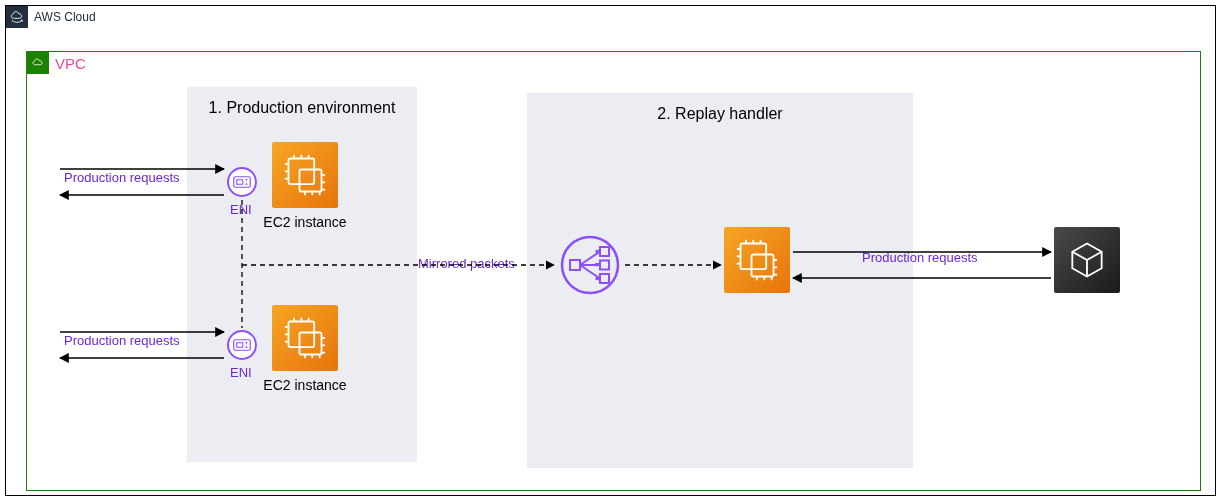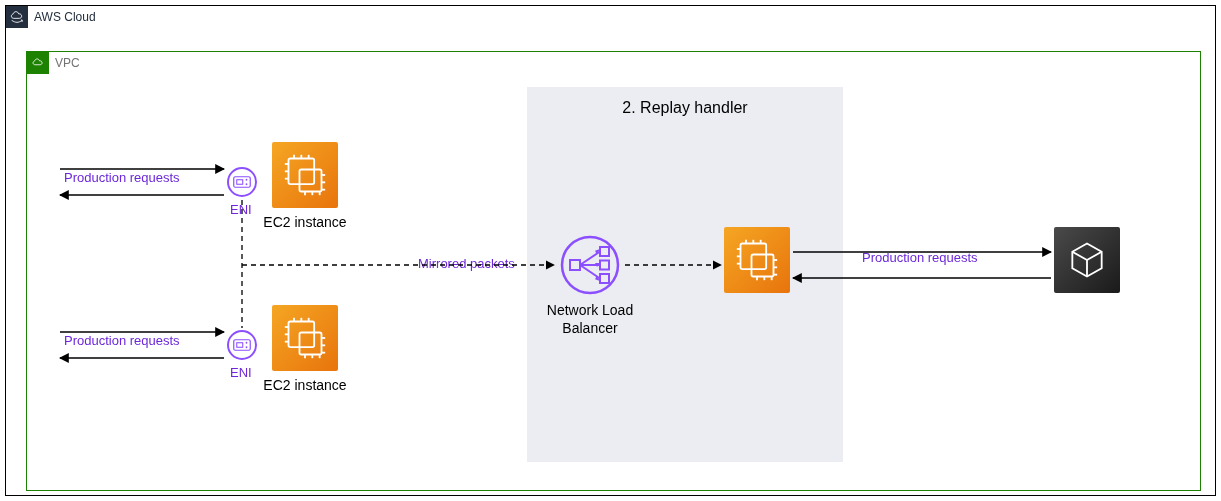--- a/index.html
+++ b/index.html
@@ -6,24 +6,24 @@
   .canvas{position:relative;width:1221px;height:501px;box-sizing:border-box;}
   .aws-cloud{position:absolute;left:5px;top:5px;width:1211px;height:491px;border:1px solid #000;box-sizing:border-box;}
   .aws-head{position:absolute;left:0;top:0;display:flex;align-items:center;height:22px;}
   .aws-logo{width:22px;height:22px;background:#232F3E;display:flex;align-items:center;justify-content:center;}
   .aws-logo svg{width:16px;height:16px;}
   .aws-label{font-size:12px;color:#232F3E;margin-left:6px;}
   .vpc{position:absolute;left:20px;top:45px;width:1175px;height:440px;border:1px solid #1D8102;box-sizing:border-box;}
   .vpc-head{position:absolute;left:0;top:0;display:flex;align-items:center;height:22px;}
   .vpc-logo{width:22px;height:22px;background:#1D8102;display:flex;align-items:center;justify-content:center;}
   .vpc-logo svg{width:14px;height:14px;}
-  .vpc-label{font-size:12px;color:#737373;margin-left:6px;}
+  .vpc-label{font-size:15px;color:#ec4899;margin-left:6px;}
   .zone{position:absolute;background:#EBEDF2;box-sizing:border-box;}
   .zone1{left:160px;top:35px;width:230px;height:375px;}
-  .zone2{left:500px;top:35px;width:316px;height:375px;}
+  .zone2{left:500px;top:41px;width:386px;height:375px;}
   .zone3{left:960px;top:35px;width:200px;height:375px;}
   .zone-title{text-align:center;font-size:16px;color:#000;padding-top:12px;}
   .ec2-box{width:66px;height:66px;background:linear-gradient(135deg,#F5A623,#E8740C);border-radius:2px;display:flex;align-items:center;justify-content:center;}
   .ec2-box svg{width:44px;height:44px;}
   .eni-circle{width:30px;height:30px;border:2px solid #8C4FFF;border-radius:50%;background:#fff;display:flex;align-items:center;justify-content:center;box-sizing:border-box;}
   .eni-circle svg{width:18px;height:14px;}
   .label{font-size:14px;color:#000;text-align:center;line-height:1.25;}
   .small-label{font-size:13px;color:#6d28d9;}
   .asg{position:absolute;border:1.5px dashed #E8740C;box-sizing:border-box;}
   .asg-icon{position:absolute;width:22px;height:22px;background:#E8740C;display:flex;align-items:center;justify-content:center;}
@@ -53,20 +53,23 @@
     <div class="vpc">
       <div class="vpc-head">
         <div class="vpc-logo">
           <svg viewBox="0 0 24 24">
               <path d="M7 15c-2 0-3.5-1.4-3.5-3.2 0-1.6 1.1-2.9 2.7-3.1C6.6 6.6 8.3 5 10.4 5c2 0 3.7 1.4 4.1 3.3.3-.1.6-.1.9-.1 2 0 3.6 1.6 3.6 3.6S17.4 15 15.4 15H7z" fill="none" stroke="#fff" stroke-width="1.4"></path>
             </svg>
         </div>
         <span class="vpc-label">VPC</span>
       </div>
 
+      <div class="zone zone1">
+        <div class="zone-title">1. Production environment</div>
+      </div>
 
       <div class="zone zone2">
         <div class="zone-title">2. Replay handler</div>
       </div>
 
 
       <div style="position:absolute;left:200px;top:115px;" class="eni-circle">
         <svg viewBox="0 0 24 16">
             <rect x="1" y="1" width="22" height="14" rx="2" fill="none" stroke="#8C4FFF" stroke-width="1.6"></rect>
             <rect x="5" y="5" width="8" height="6" fill="none" stroke="#8C4FFF" stroke-width="1.4"></rect>
@@ -132,22 +135,20 @@
           <rect x="40" y="25.5" width="9" height="9" fill="none" stroke="#8C4FFF" stroke-width="2"></rect>
           <rect x="40" y="39" width="9" height="9" fill="none" stroke="#8C4FFF" stroke-width="2"></rect>
           <line x1="20" y1="30" x2="40" y2="16.5" stroke="#8C4FFF" stroke-width="2"></line>
           <line x1="20" y1="30" x2="40" y2="30" stroke="#8C4FFF" stroke-width="2"></line>
           <line x1="20" y1="30" x2="40" y2="43.5" stroke="#8C4FFF" stroke-width="2"></line>
           <polygon points="40,14 35,15.7 36.8,19.5" fill="#8C4FFF"></polygon>
           <polygon points="40,28 35,28 37,32" fill="#8C4FFF"></polygon>
           <polygon points="40,46 36.8,40.5 35,44.3" fill="#8C4FFF"></polygon>
         </svg>
       </div>
-      <div class="label" style="position:absolute;left:512px;top:250px;width:102px;white-space:pre-line;">Network Load
-Balancer</div>
 
       <div style="position:absolute;left:697px;top:175px;" class="ec2-box">
         <svg viewBox="0 0 48 48">
             <rect x="6" y="6" width="28" height="28" rx="2" fill="none" stroke="#fff" stroke-width="2"></rect>
             <rect x="18" y="18" width="24" height="24" rx="2" fill="none" stroke="#fff" stroke-width="2"></rect>
             <line x1="6" y1="12" x2="2" y2="12" stroke="#fff" stroke-width="2"></line>
             <line x1="6" y1="20" x2="2" y2="20" stroke="#fff" stroke-width="2"></line>
             <line x1="6" y1="28" x2="2" y2="28" stroke="#fff" stroke-width="2"></line>
             <line x1="12" y1="6" x2="12" y2="2" stroke="#fff" stroke-width="2"></line>
             <line x1="20" y1="6" x2="20" y2="2" stroke="#fff" stroke-width="2"></line>

